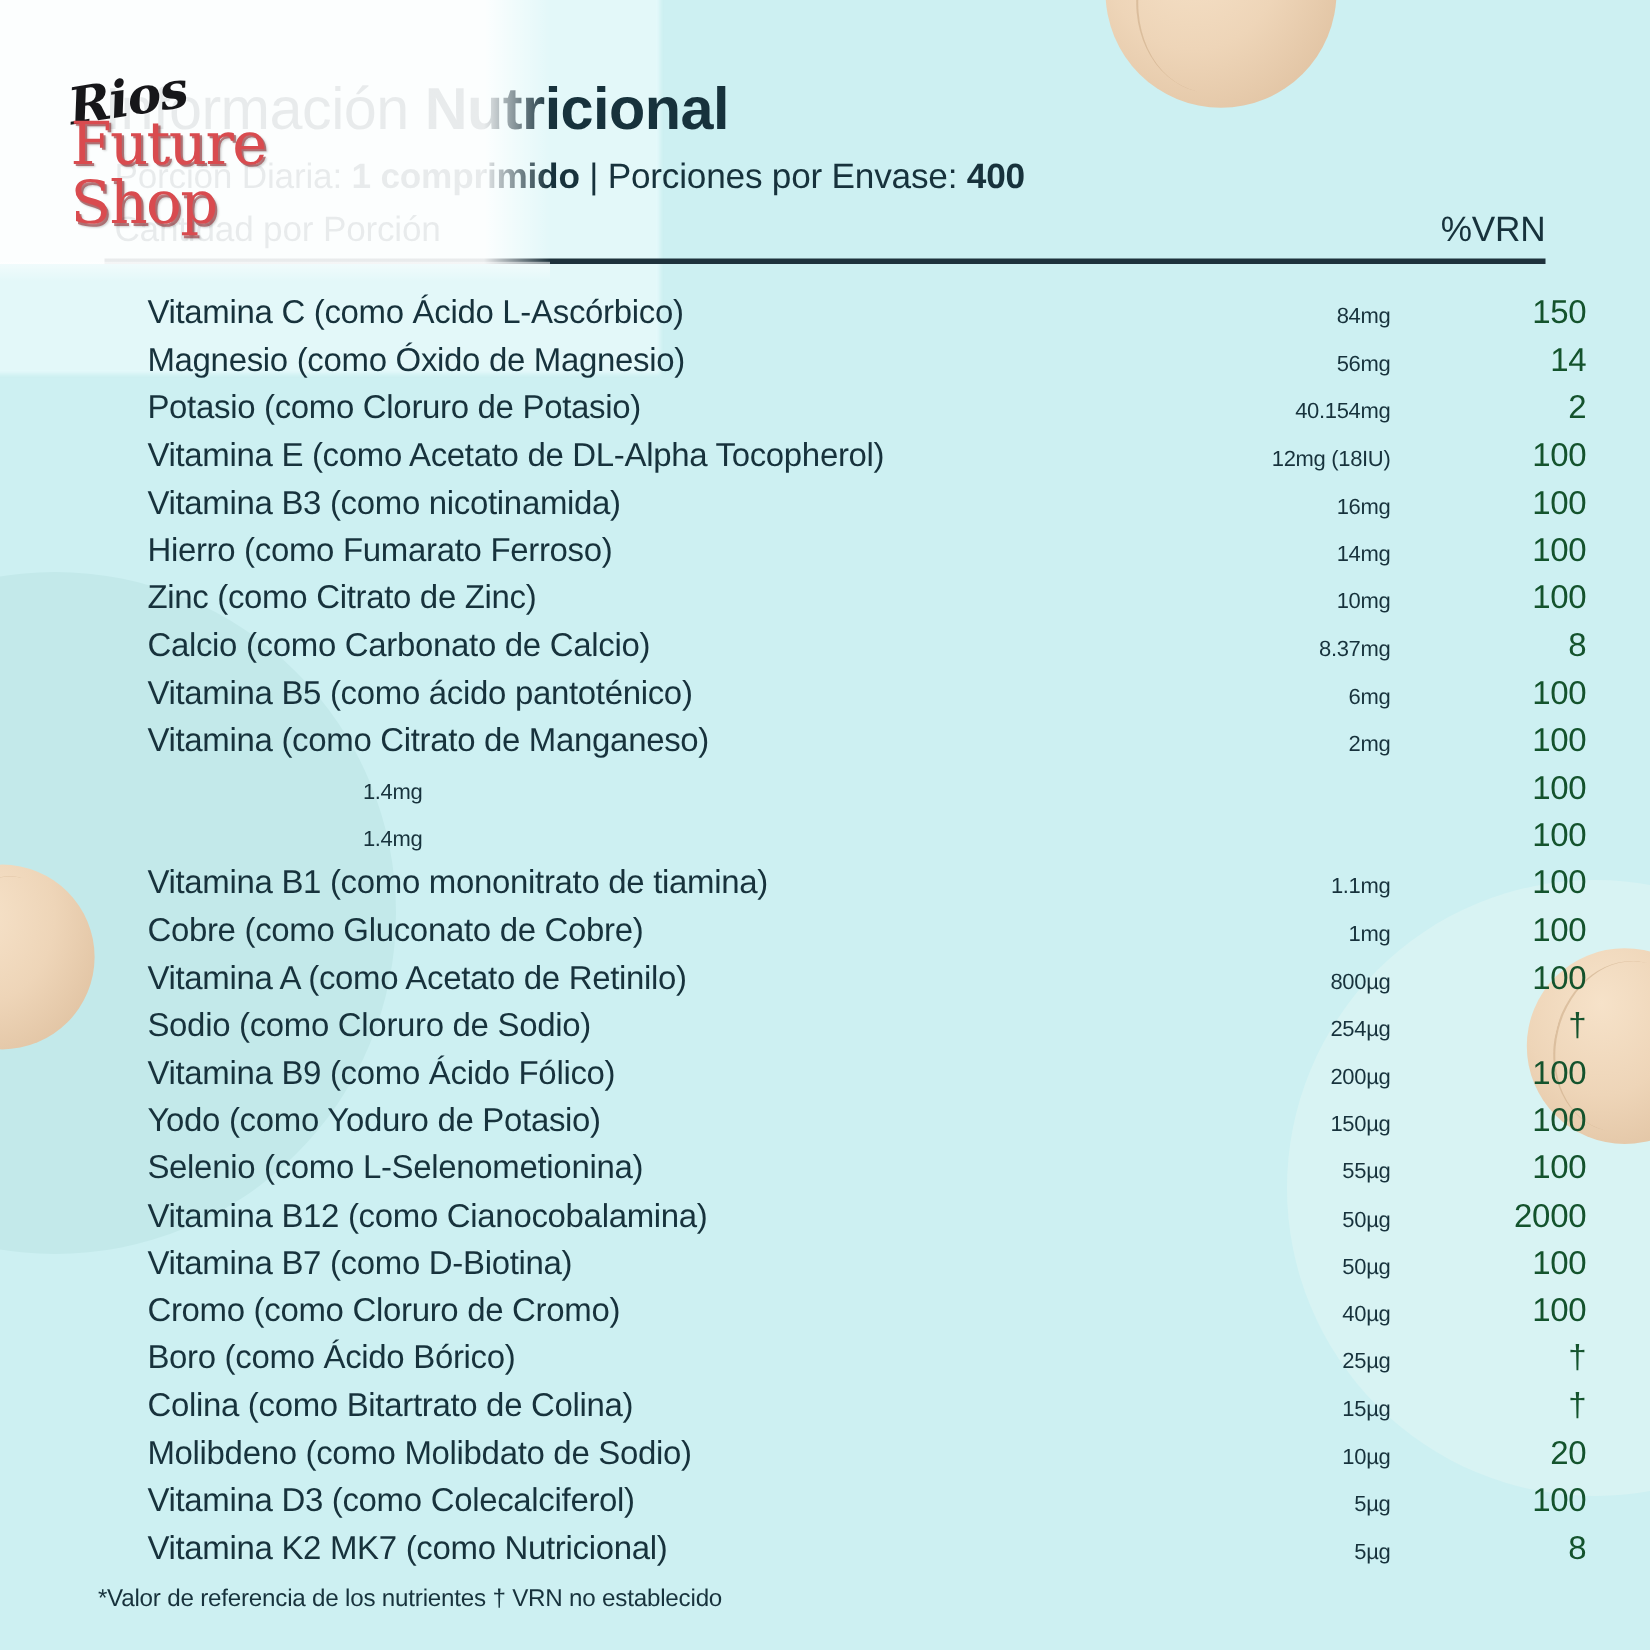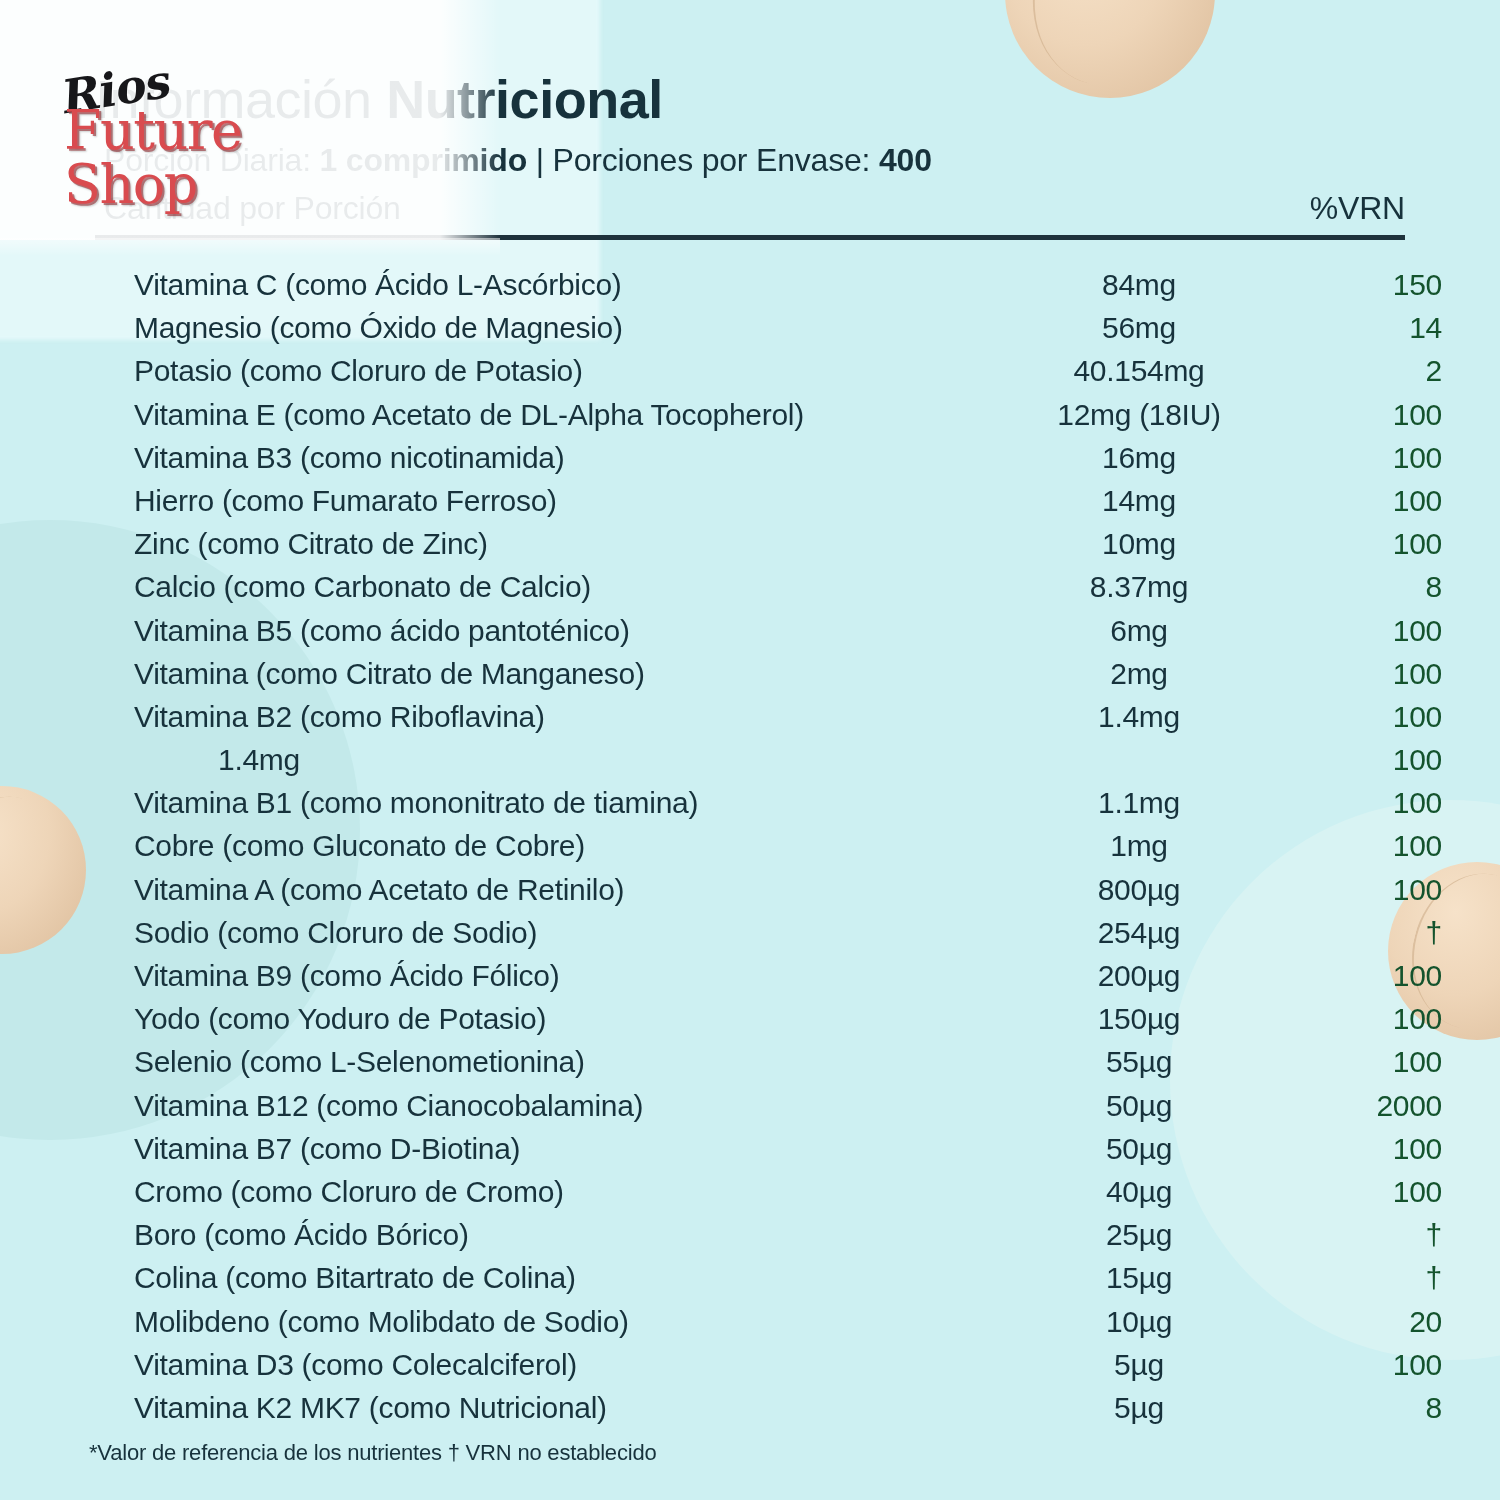--- a/index.html
+++ b/index.html
@@ -184,22 +184,22 @@
   }
   .nrow .nm {
     flex:0 0 880px;
     font-size:30px;
     color:#17323c;
     letter-spacing:-0.3px;
     white-space:nowrap;
   }
   .nrow .amt {
     flex:0 0 250px;
-    text-align:center;
-    font-size:30px;
+    text-align:right;
+    font-size:20px;
     color:#17323c;
     letter-spacing:-0.3px;
     white-space:nowrap;
   }
   .nrow .pct {
     flex:1 1 auto;
     text-align:right;
     padding-right:2px;
     font-size:30px;
     color:#14532d;
@@ -286,21 +286,20 @@
           <div class="nm">Vitamina B5 (como ácido pantoténico)</div>
           <div class="amt">6mg</div>
           <div class="pct">100</div>
         </div>
         <div class="nrow">
           <div class="nm">Vitamina (como Citrato de Manganeso)</div>
           <div class="amt">2mg</div>
           <div class="pct">100</div>
         </div>
         <div class="nrow">
-          <div class="nm">Vitamina B2 (como Riboflavina)</div>
           <div class="amt">1.4mg</div>
           <div class="pct">100</div>
         </div>
         <div class="nrow">
           <div class="amt">1.4mg</div>
           <div class="pct">100</div>
         </div>
         <div class="nrow">
           <div class="nm">Vitamina B1 (como mononitrato de tiamina)</div>
           <div class="amt">1.1mg</div>

